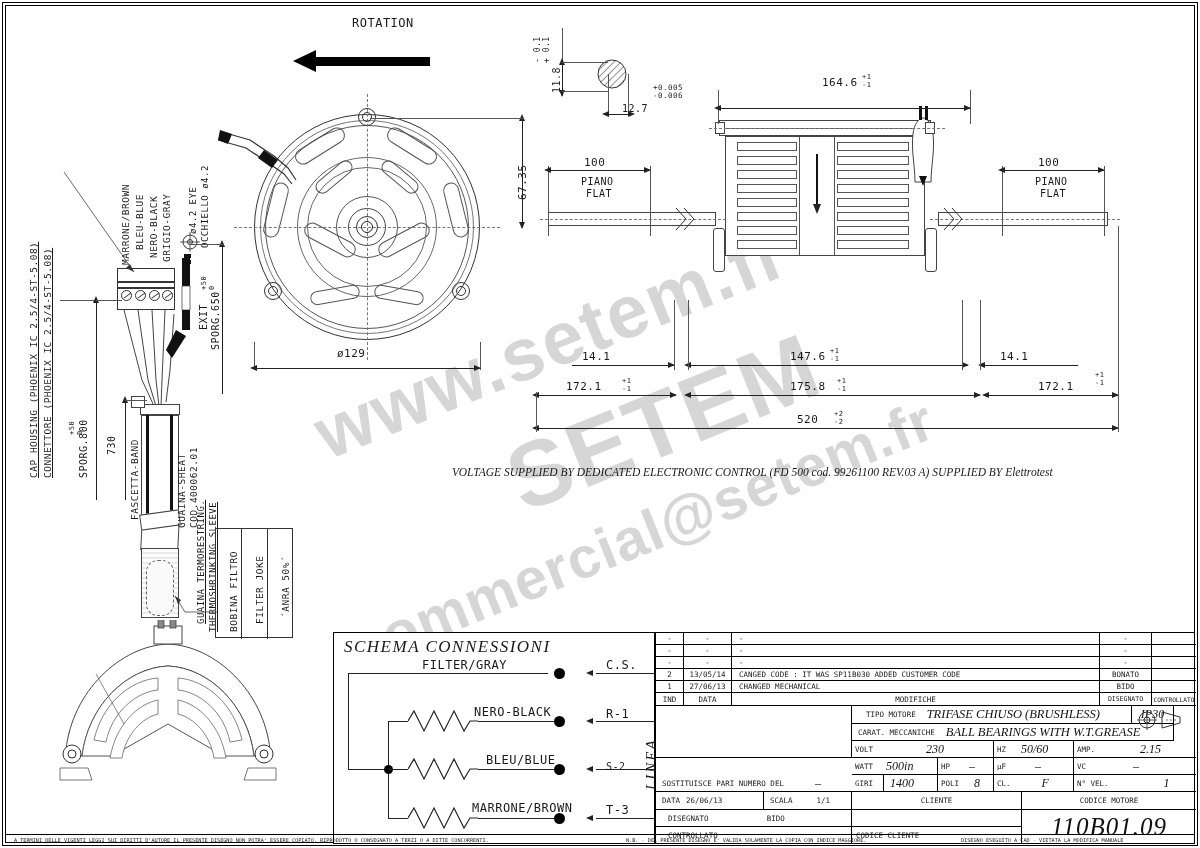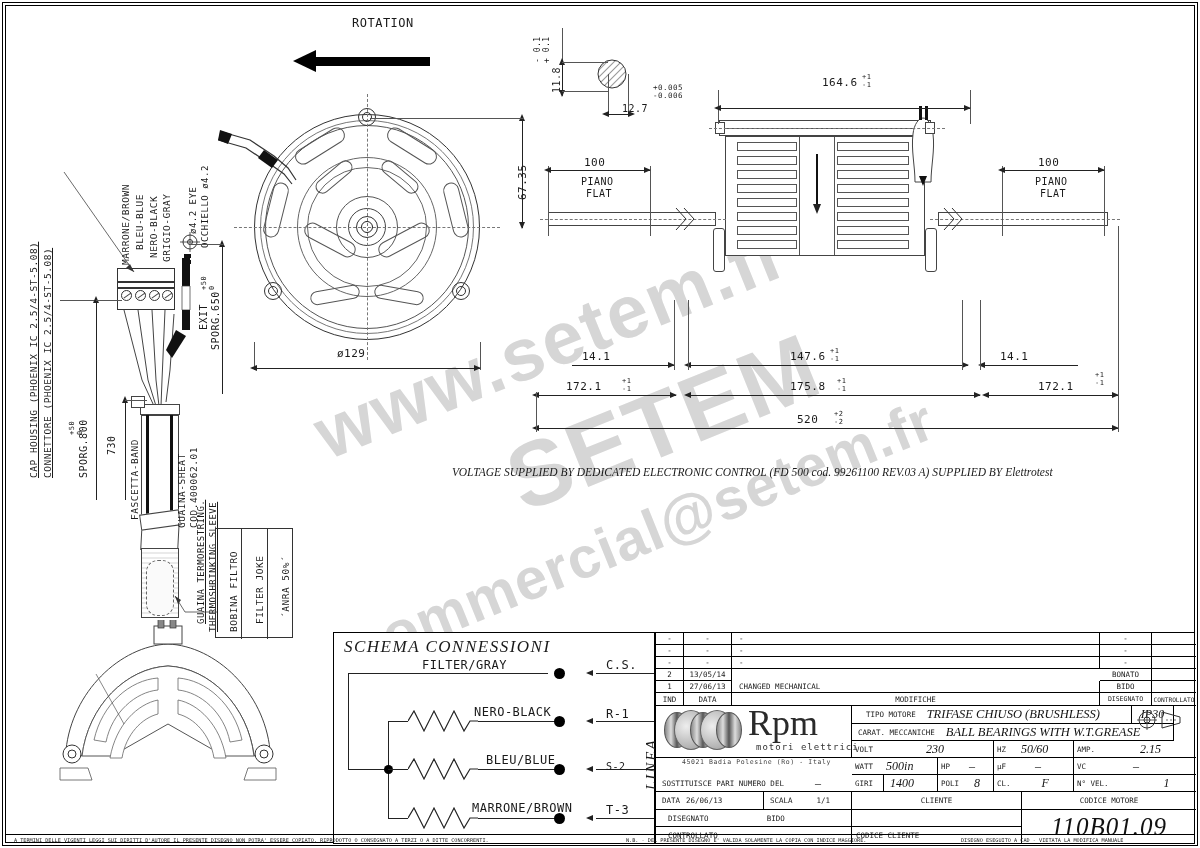--- a/index.html
+++ b/index.html
@@ -698,20 +698,23 @@
     <div class="cell cctr nr" style="left:496px; top:24px; width:44px; height:12px;">
         <span class="ctext"></span>
       </div>
 
     <div class="cell cctr" style="left:0;   top:36px; width:28px;  height:12px;">
         <span class="ctext">2</span>
       </div>
     <div class="cell cctr" style="left:28px; top:36px; width:48px;  height:12px;">
         <span class="ctext">13/05/14</span>
       </div>
+    <div class="cell" style="left:76px; top:36px; width:368px; height:12px;">
+        <span class="ctext" style="padding-left:7px;">CANGED CODE :  IT WAS SP11B030 ADDED CUSTOMER CODE</span>
+      </div>
     <div class="cell cctr" style="left:444px; top:36px; width:52px; height:12px;">
         <span class="ctext">BONATO</span>
       </div>
     <div class="cell cctr nr" style="left:496px; top:36px; width:44px; height:12px;">
         <span class="ctext"></span>
       </div>
 
     <div class="cell cctr" style="left:0;   top:48px; width:28px;  height:12px;">
         <span class="ctext">1</span>
       </div>
@@ -738,30 +741,20 @@
         <span class="ctext">MODIFICHE</span>
       </div>
     <div class="cell cctr" style="left:444px; top:60px; width:52px; height:13px;">
         <span class="ctext" style="font-size:6.5px;">DISEGNATO</span>
       </div>
     <div class="cell cctr nr" style="left:496px; top:60px; width:44px; height:13px;">
         <span class="ctext" style="font-size:6.2px;">CONTROLLATO</span>
       </div>
 
     <div class="cell" style="left:0; top:73px; width:196px; height:52px;"></div>
-    <div id="rpm-logo-wrap">
-      <div class="logo-pill" style="left:8px;"></div>
-      <div class="logo-ell" style="left:18px;"></div>
-      <div class="logo-pill" style="left:34px;"></div>
-      <div class="logo-ell" style="left:44px;"></div>
-      <div class="logo-pill" style="left:60px;"></div>
-      <div id="rpm-word">Rpm</div>
-      <div class="t" style="left:100px; top:36px; font-size:9px; letter-spacing:1px; color:#333;">motori elettrici</div>
-      <div class="t" style="left:26px; top:52px; font-size:6.5px; letter-spacing:0.6px; color:#444;">45021 Badia Polesine (Ro) - Italy</div>
-    </div>
 
     <div class="cell" style="left:196px; top:73px; width:280px; height:18px;">
       <span class="ctext" style="padding-left:14px;">TIPO MOTORE</span>
       <span class="cval" style="margin-left:8px; font-size:12.5px;">TRIFASE CHIUSO (BRUSHLESS)</span>
     </div>
     <div class="cell cctr" style="left:476px; top:73px; width:42px; height:18px;">
       <span class="cval" style="font-size:12px;">IP30</span>
     </div>
     <div class="cell cctr nr" style="left:518px; top:73px; width:22px; height:52px;"></div>
     <div id="proj-symbol">

